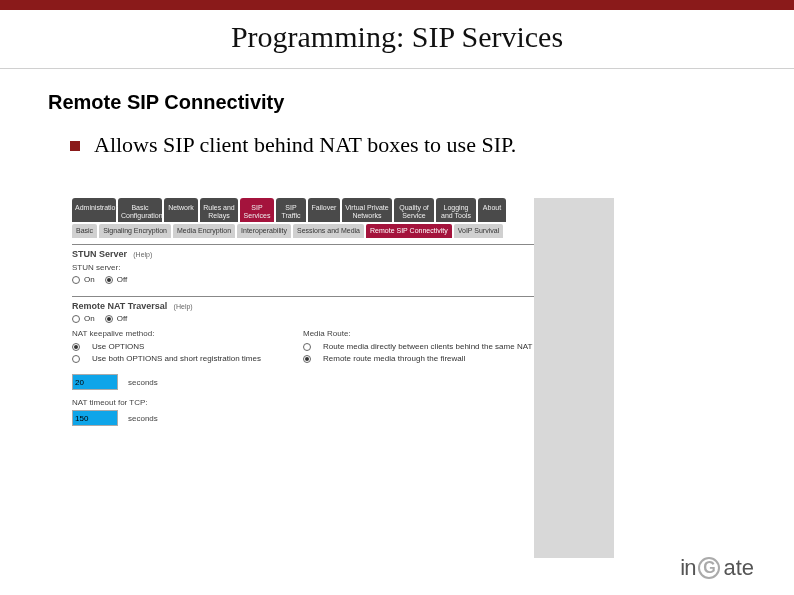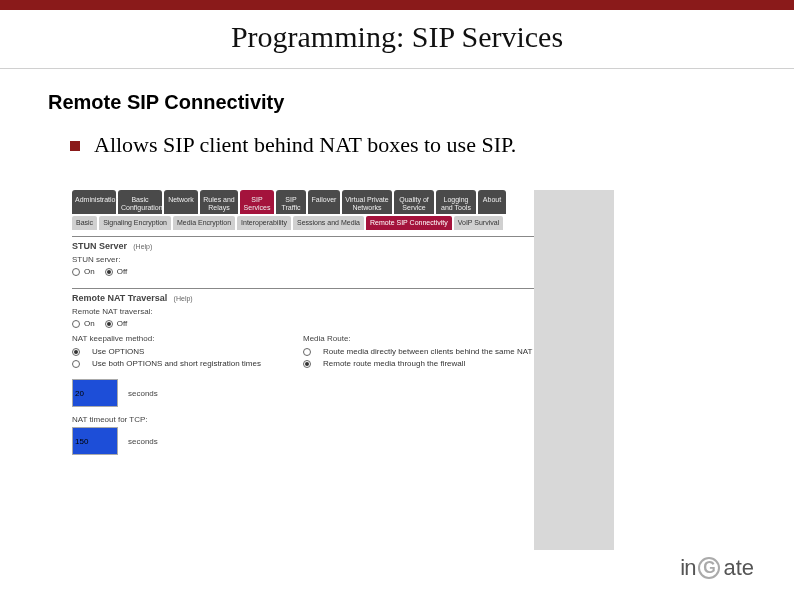--- a/index.html
+++ b/index.html
@@ -1,20 +1,20 @@
 <!DOCTYPE html>
 <html><head>
 <meta charset="utf-8">
 <style>
   * { box-sizing: border-box; margin: 0; padding: 0; }
   body { width: 794px; height: 595px; font-family: Arial, sans-serif; background: #fff; position: relative; overflow: hidden; }
   .topbar { height: 10px; background: #8a1a1a; }
   .title-row { padding: 10px 0 14px 0; text-align: center; font-size: 30px; font-family: "Times New Roman", serif; font-weight: 400; color: #111; border-bottom: 1px solid #d0d0d0; }
   .subtitle { font-weight: bold; font-size: 20px; color: #000; margin: 22px 0 18px 48px; }
-  .bullet-row { display: flex; align-items: flex-start; margin-left: 70px; margin-bottom: 32px; }
+  .bullet-row { display: flex; align-items: flex-start; margin-left: 70px; margin-bottom: 40px; }
   .bullet-square { width: 10px; height: 10px; background: #8a1a1a; margin-right: 14px; margin-top: 9px; }
   .bullet-text { font-family: "Times New Roman", serif; font-size: 22px; color: #000; }
   .panel { margin-left: 72px; width: 462px; background: #fff; font-size: 8px; color: #333; position: relative; }
   .greybox { position: absolute; left: 462px; top: 0; width: 80px; height: 360px; background: #d8d8d8; }
   .tabs1 { display: flex; gap: 2px; margin-bottom: 2px; }
   .tab1 { background: #4a4a4a; color: #eee; font-size: 7px; padding: 6px 3px 3px 3px; text-align: center; line-height: 1.1; border-radius: 3px 3px 0 0; }
   .tab1.active { background: #a4133c; }
   .tabs2 { display: flex; gap: 2px; margin-bottom: 6px; }
   .tab2 { background: #d0d0d0; color: #333; font-size: 7px; padding: 3px 4px; text-align: center; line-height: 1.1; border-radius: 2px 2px 0 0; }
   .tab2.active { background: #a4133c; color: #fff; }
@@ -23,21 +23,21 @@
   .help { font-size: 7px; color: #666; font-weight: normal; margin-left: 4px; }
   .lbl { font-size: 8px; color: #444; }
   .row { display: flex; align-items: center; gap: 4px; margin-top: 3px; }
   .radio { width: 8px; height: 8px; border: 1px solid #666; border-radius: 50%; display: inline-flex; align-items: center; justify-content: center; }
   .radio.sel::after { content: ""; width: 4px; height: 4px; background: #333; border-radius: 50%; }
   .cols { display: flex; margin-top: 6px; }
   .col { flex: 1; }
   .colhdr { font-size: 8px; color: #444; margin-bottom: 4px; }
   .opt { display: flex; align-items: flex-end; gap: 12px; margin-bottom: 3px; font-size: 8px; }
   .opt .radio { margin-top: 1px; flex-shrink: 0; }
-  .inp { width: 46px; height: 28px; border: 1px solid #aaa; background: #1d4ed8; font-size: 8px; padding: 0 2px; }
+  .inp { width: 46px; height: 16px; border: 1px solid #aaa; background: #0ea5e9; font-size: 8px; padding: 0 2px; }
   .unit { font-size: 8px; color: #444; margin-left: 6px; }
   .field { margin-top: 8px; }
   .logo { position: absolute; right: 40px; bottom: 14px; font-family: Arial, sans-serif; font-size: 22px; color: #555; display: flex; align-items: center; gap: 2px; }
   .logo .dot { letter-spacing: -1px; }
   .logo .g { color: #aaa; width: 22px; height: 22px; border: 2px solid #aaa; border-radius: 50%; display: inline-flex; align-items: center; justify-content: center; font-weight: bold; font-size: 16px; margin: 0 1px; }
 </style>
 </head>
 <body>
 
 <div class="topbar"></div>
@@ -83,21 +83,20 @@
       <span class="radio"></span>
       <span>On</span>
       <span class="radio sel" style="margin-left:6px"></span>
       <span>Off</span>
     </div>
   </div>
 
   <div class="sec">
     <span class="sechdr">Remote NAT Traversal</span>
     <span class="help">(Help)</span>
-    <div class="lbl" style="margin-top:4px">Remote NAT traversal:</div>
     <div class="row">
       <span class="radio"></span>
       <span>On</span>
       <span class="radio sel" style="margin-left:6px"></span>
       <span>Off</span>
     </div>
 
     <div class="cols">
       <div class="col">
         <div class="colhdr">NAT keepalive method:</div>

